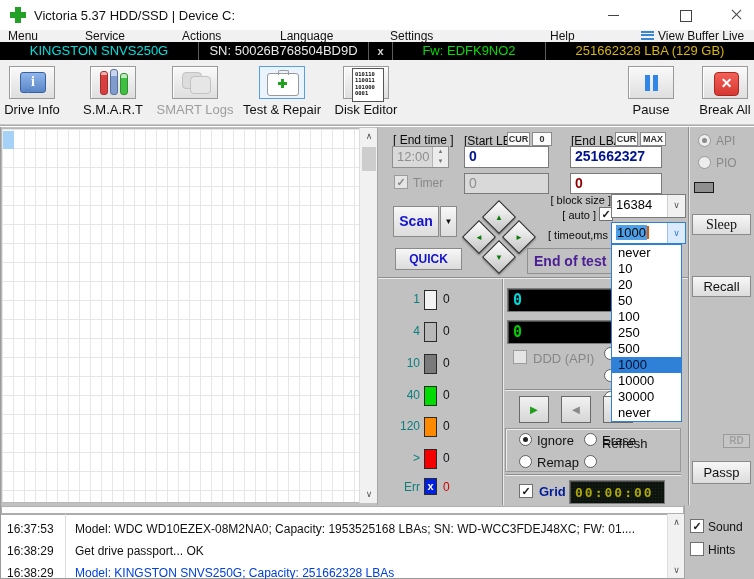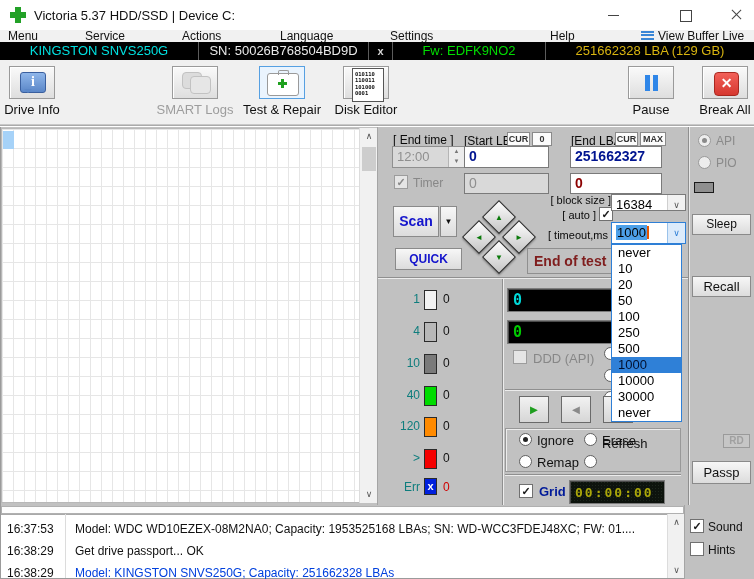--- a/index.html
+++ b/index.html
@@ -193,20 +193,30 @@
     <div class="seg cap nw">251662328 LBA (129 GB)</div>
   </div>
 
   <div class="abs toolbarbg"></div>
   <div class="abs tool" style="left:2px;width:60px;">
     <div class="ibtn">
         <span class="ic-info"></span>
       </div>
     <div class="tlabel nw">Drive Info</div>
   </div>
+  <div class="abs tool" style="left:82px;width:62px;">
+    <div class="ibtn">
+      <span class="tubes">
+          <span class="tube t1"></span>
+          <span class="tube t2"></span>
+          <span class="tube t3"></span>
+        </span>
+    </div>
+    <div class="tlabel nw">S.M.A.R.T</div>
+  </div>
   <div class="abs tool" style="left:156px;width:78px;">
     <div class="ibtn">
       <span class="bubbles">
           <span class="bub b1"></span>
           <span class="bub b2"></span>
         </span>
     </div>
     <div class="tlabel dis nw">SMART Logs</div>
   </div>
   <div class="abs tool" style="left:242px;width:80px;">
@@ -254,21 +264,21 @@
   <div class="abs panel"></div>
 
   <span class="abs plabel nw" style="left:393px;top:133px;">[ End time ]</span>
   <span class="abs plabel nw" style="left:464px;top:134px;">[Start LBA]</span>
   <span class="abs tinybtn" style="left:507px;top:132px;width:23px;">CUR</span>
   <span class="abs tinybtn" style="left:532px;top:132px;width:20px;">0</span>
   <span class="abs plabel nw" style="left:571px;top:134px;">[End LBA]</span>
   <span class="abs tinybtn" style="left:615px;top:132px;width:23px;">CUR</span>
   <span class="abs tinybtn" style="left:640px;top:132px;width:26px;">MAX</span>
 
-  <div class="abs spinner" style="left:392px;top:146px;width:73px;height:22px;">
+  <div class="abs spinner" style="left:392px;top:146px;width:57px;height:22px;">
     <span>12:00</span>
     <span class="spincol">
         <div>▲</div>
         <div>▼</div>
       </span>
   </div>
   <div class="abs input" style="left:464px;top:146px;width:85px;height:22px;">0</div>
   <div class="abs input" style="left:570px;top:146px;width:92px;height:22px;">251662327</div>
 
   <span class="abs cb checked dis" style="left:394px;top:175px;"></span>
@@ -290,34 +300,34 @@
         <span>►</span>
       </div>
     <div class="abs diam" style="left:22px;top:42px;">
         <span>▼</span>
       </div>
   </div>
 
   <span class="abs plabel nw" style="left:547px;top:194px;width:64px;text-align:right;font-size:11px;">[ block size ]</span>
   <span class="abs plabel nw" style="left:552px;top:209px;width:44px;text-align:right;font-size:11px;">[ auto ]</span>
   <span class="abs cb checked" style="left:599px;top:207px;"></span>
-  <div class="abs combo" style="left:611px;top:194px;width:75px;height:17px;">
+  <div class="abs combo" style="left:611px;top:194px;width:75px;height:24px;">
     <span class="cval">16384</span>
     <span class="carrow">∨</span>
   </div>
 
   <span class="abs plabel nw" style="left:548px;top:229px;width:60px;text-align:right;font-size:11px;">[ timeout,ms ]</span>
   <div class="abs combo focus" style="left:611px;top:222px;width:75px;height:22px;">
     <span class="cval"><span class="selspan">1000</span><span class="caret"></span></span>
     <span class="carrow">∨</span>
   </div>
 
   <div class="abs btn bluetext" style="left:395px;top:248px;width:67px;height:22px;font-size:12px;line-height:20px;">QUICK</div>
   <div class="abs" style="left:527px;top:248px;width:115px;height:26px;border:1px solid #8f8f8f;box-sizing:border-box;
-       font:bold 14px 'Liberation Sans',sans-serif;color:#7f1d1d;line-height:24px;padding-left:6px;overflow:hidden;white-space:nowrap;">End of test</div>
+       font:bold 14px 'Liberation Sans',sans-serif;color:#4c1d95;line-height:24px;padding-left:6px;overflow:hidden;white-space:nowrap;">End of test</div>
 
   <div class="abs groove" style="left:378px;top:277px;width:310px;height:2px;"></div>
   <div class="abs vgroove" style="left:502px;top:279px;width:2px;height:226px;"></div>
 
   <span class="abs ctlabel" style="left:378px;top:292px;width:42px;">1</span>
   <span class="abs sq c0" style="left:424px;top:290px;"></span>
   <span class="abs ctval" style="left:443px;top:292px;">0</span>
 
   <span class="abs ctlabel" style="left:378px;top:324px;width:42px;">4</span>
   <span class="abs sq c1" style="left:424px;top:322px;"></span>
@@ -372,21 +382,21 @@
   <span class="abs cb checked" style="left:519px;top:484px;"></span>
   <span class="abs gridlbl nw" style="left:539px;top:484px;">Grid</span>
   <div class="abs lcd elapsed" style="left:569px;top:480px;width:96px;height:24px;">00:00:00</div>
 
   <div class="abs sidebar"></div>
   <span class="abs radio sel dis" style="left:698px;top:134px;"></span>
   <span class="abs srlabel nw" style="left:716px;top:134px;">API</span>
   <span class="abs radio dis" style="left:698px;top:156px;"></span>
   <span class="abs srlabel nw" style="left:716px;top:156px;">PIO</span>
   <span class="abs led" style="left:694px;top:182px;"></span>
-  <div class="abs btn" style="left:692px;top:214px;width:59px;height:21px;font-size:12px;line-height:19px;">Sleep</div>
+  <div class="abs btn" style="left:692px;top:214px;width:59px;height:21px;font-size:14px;line-height:19px;font-family:Liberation Serif, serif;">Sleep</div>
   <div class="abs btn" style="left:692px;top:276px;width:59px;height:21px;font-size:13px;line-height:19px;">Recall</div>
   <span class="abs minib" style="left:656px;top:391px;width:15px;font-style:italic;">WR</span>
   <span class="abs minib" style="left:723px;top:391px;width:27px;margin-top:43px;">RD</span>
   <div class="abs btn" style="left:692px;top:461px;width:59px;height:23px;font-size:13px;line-height:21px;">Passp</div>
 
   <div class="abs dd">
     <div class="it">never</div>
     <div class="it">10</div>
     <div class="it">20</div>
     <div class="it">50</div>

